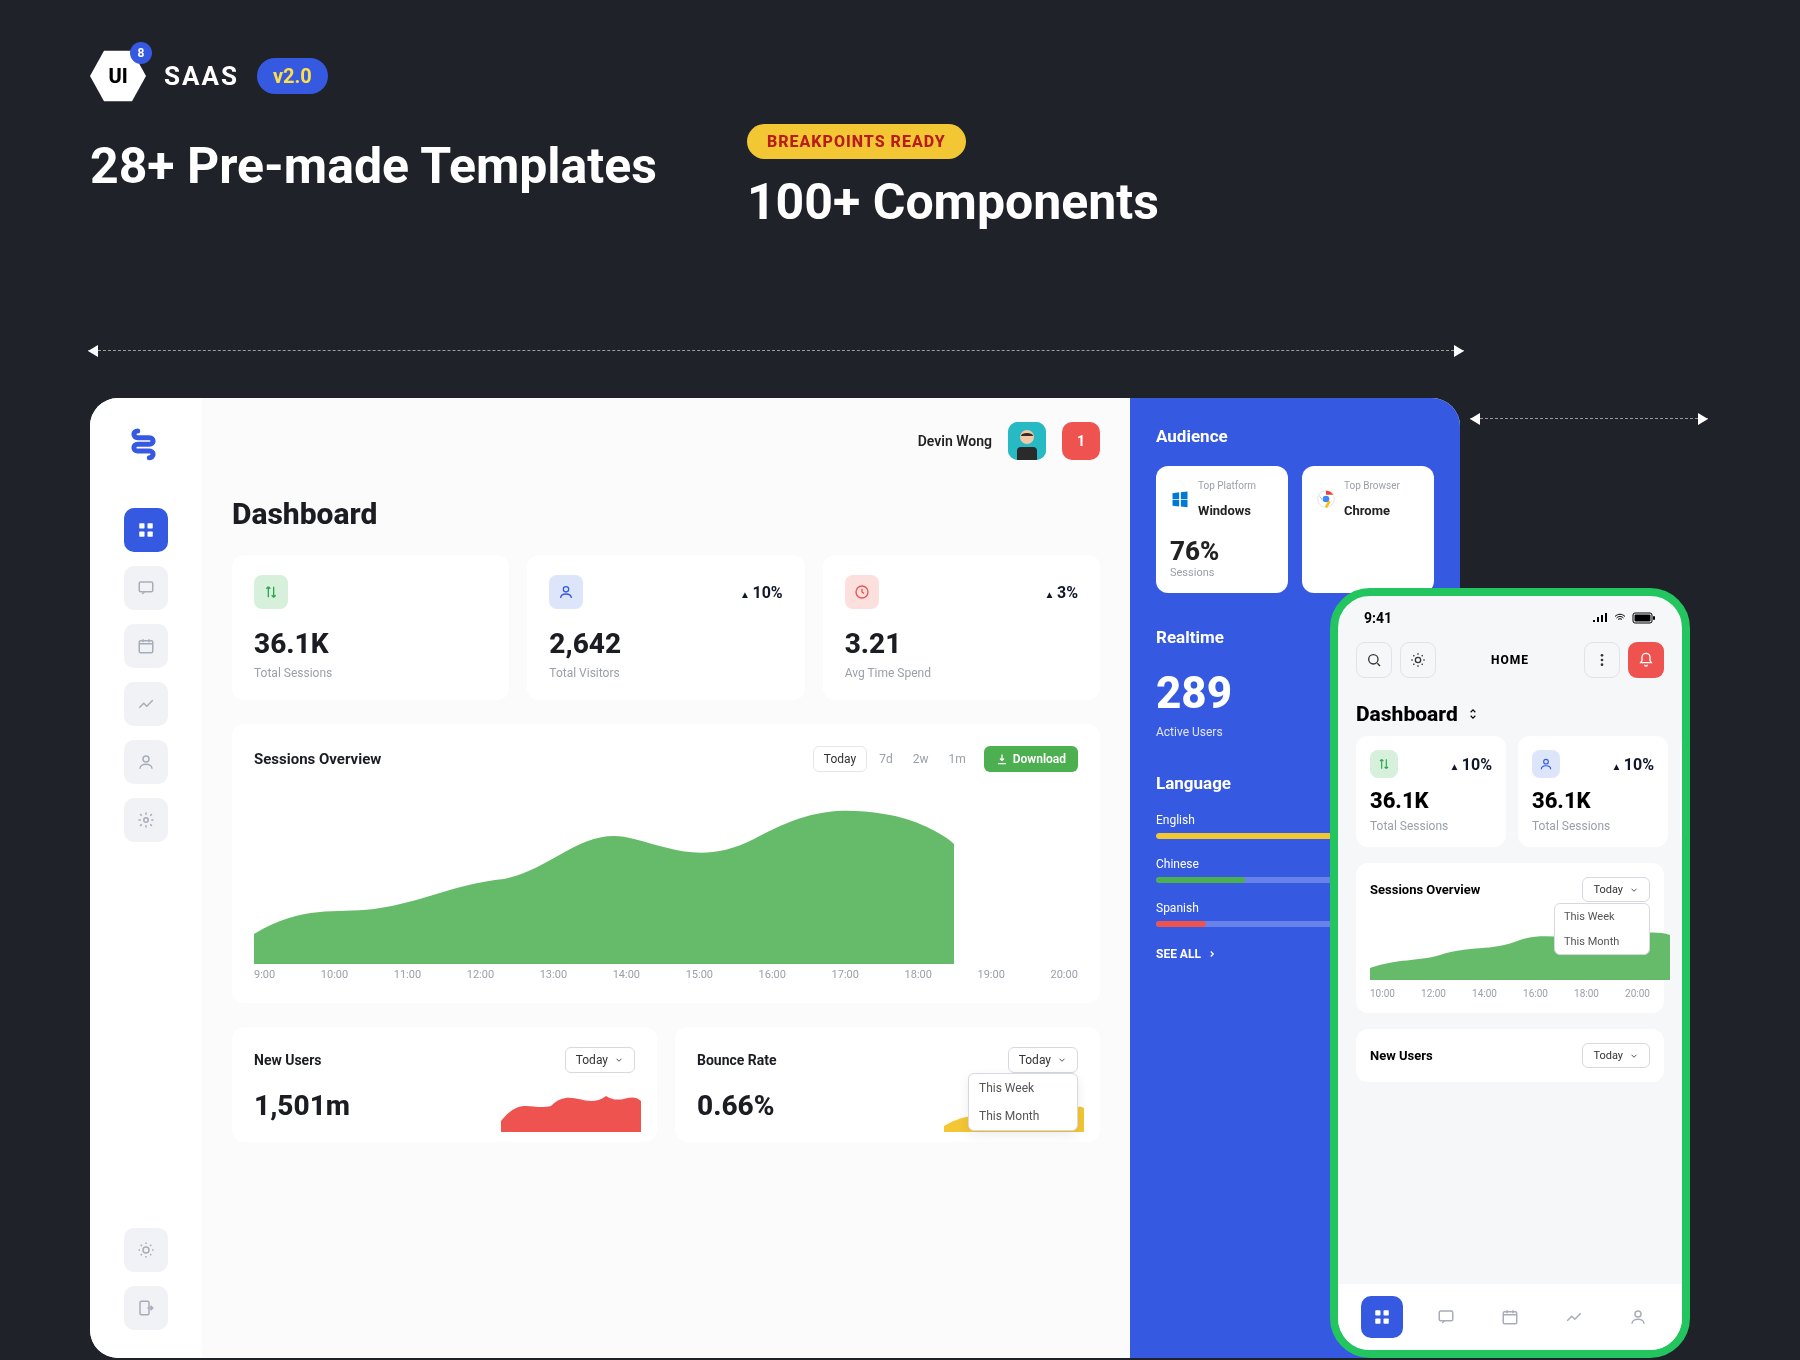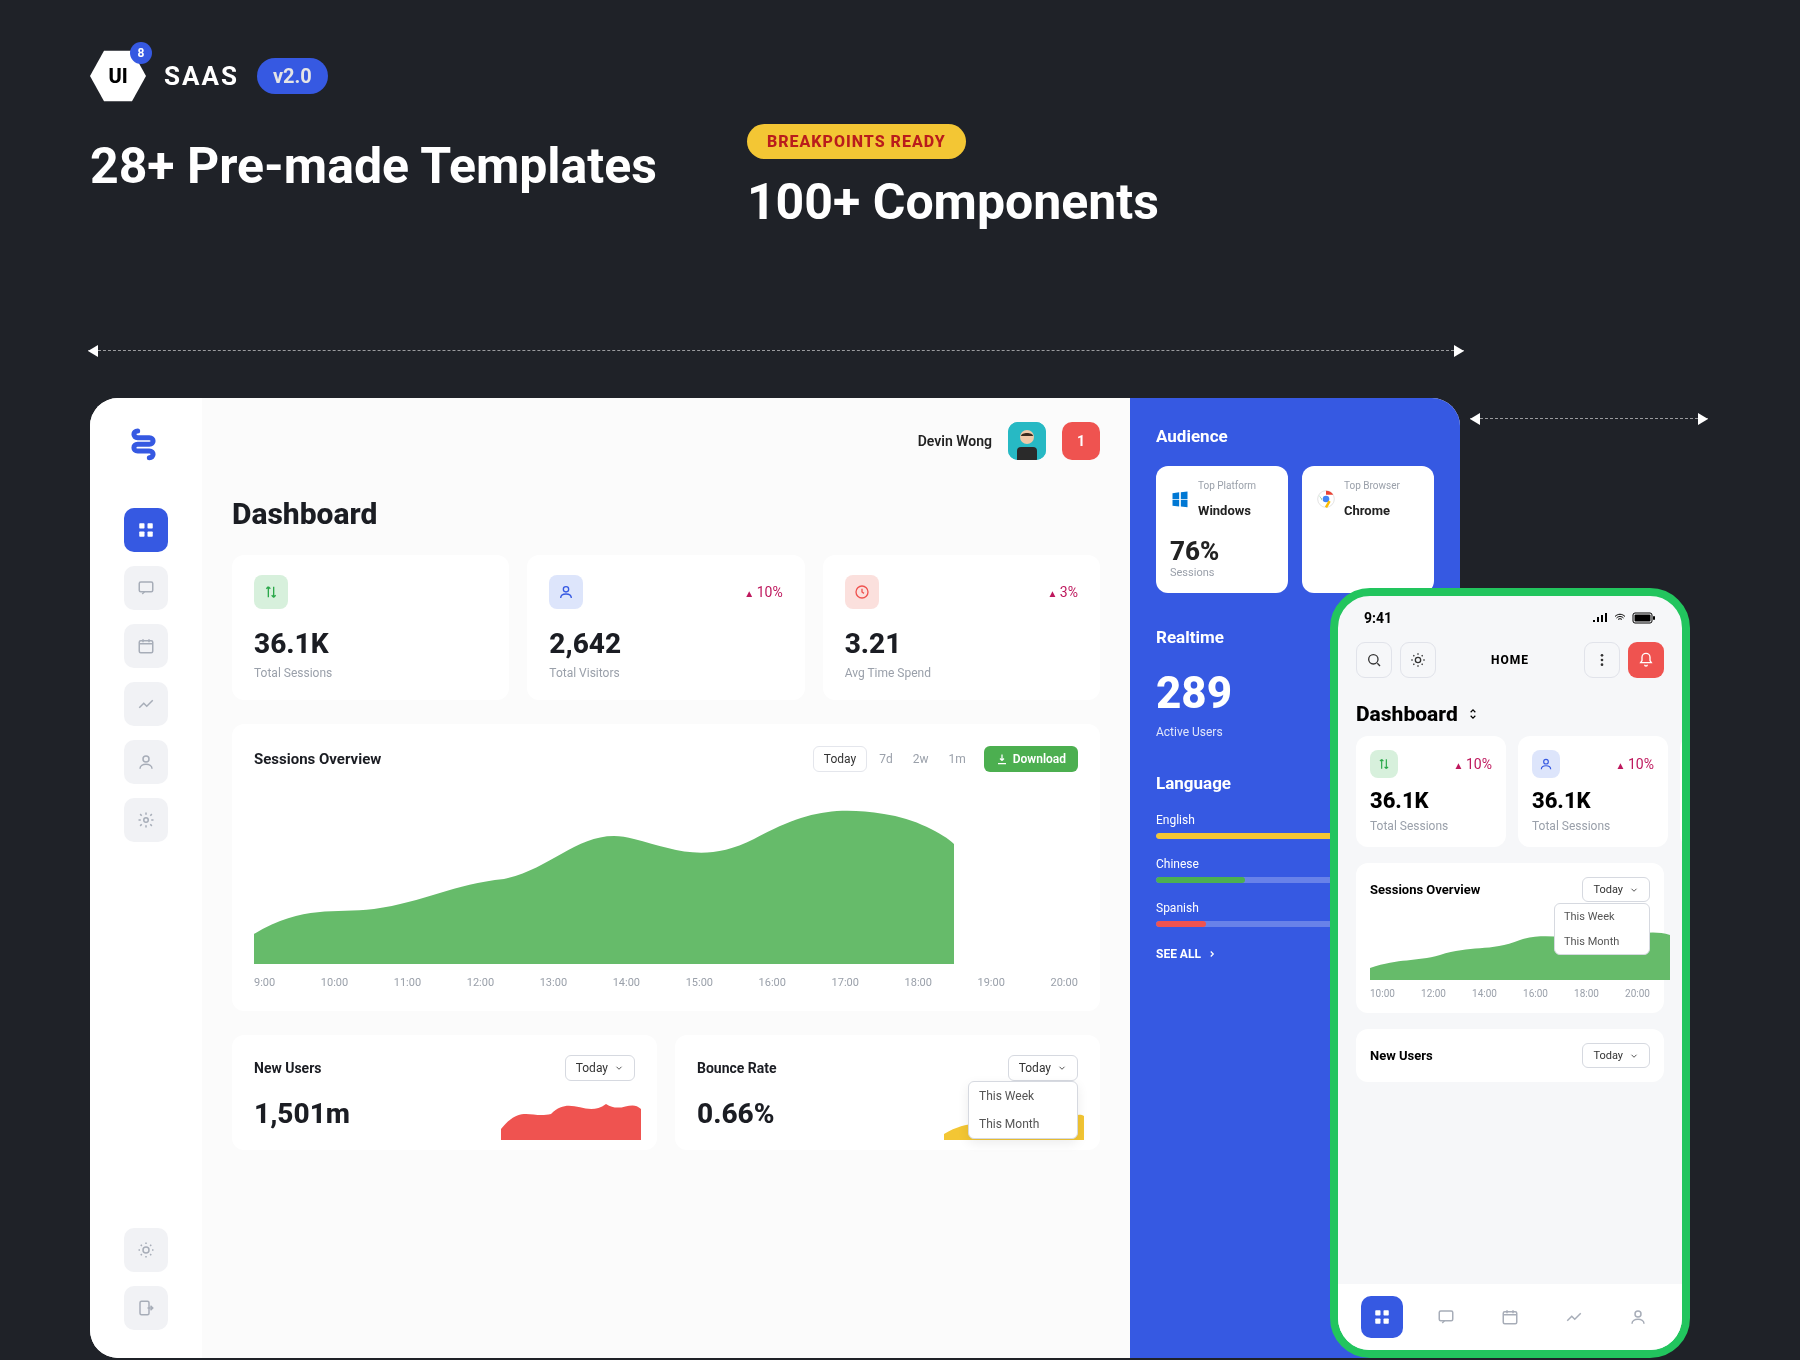--- a/index.html
+++ b/index.html
@@ -5,21 +5,21 @@
 * { margin: 0; padding: 0; box-sizing: border-box; font-family: -apple-system, BlinkMacSystemFont, "Segoe UI", Roboto, sans-serif; }
 body { background: #1f2228; width: 1800px; height: 1360px; overflow: hidden; position: relative; }
 
 
 .hdr { padding: 48px 90px 0; position: relative; }
 .hdr-top { display: flex; align-items: center; gap: 18px; }
 .ui-badge { position: relative; width: 56px; height: 56px; background: #fff; display: flex; align-items: center; justify-content: center; font-weight: 800; font-size: 20px; color: #000; clip-path: polygon(25% 5%, 75% 5%, 100% 50%, 75% 95%, 25% 95%, 0 50%); }
 .ui-badge-n { position: absolute; top: -6px; right: -6px; background: #3659e2; color: #fff; border-radius: 50%; width: 22px; height: 22px; display: flex; align-items: center; justify-content: center; font-size: 12px; font-weight: 700; }
 .ui-badge-wrap { position: relative; }
 .saas { color: #fff; font-weight: 700; font-size: 26px; letter-spacing: 2px; }
-.ver { background: #3659e2; color: #e5e5e5; border-radius: 18px; padding: 6px 16px; font-size: 20px; font-weight: 700; }
+.ver { background: #3659e2; color: #fde047; border-radius: 18px; padding: 6px 16px; font-size: 20px; font-weight: 700; }
 .pill { border-radius: 22px; padding: 8px 20px; font-size: 16px; font-weight: 800; letter-spacing: 1px; display: inline-block; }
 .pill-blue { background: #3659e2; color: #fff; }
 .pill-yellow { background: #f3c634; color: #b91c1c; }
 .headlines { display: flex; gap: 90px; margin-top: 20px; }
 .headlines .col h1 { color: #fff; font-size: 50px; font-weight: 700; line-height: 1.15; margin-top: 14px; }
 .headlines .col .pill-wrap { height: 36px; }
 
 
 .ruler-h { position: absolute; border-top: 1px dashed rgba(255,255,255,0.55); }
 .ruler-h .arrow { position: absolute; top: -6px; width: 0; height: 0; border-top: 6px solid transparent; border-bottom: 6px solid transparent; }
@@ -43,34 +43,34 @@
 .avatar svg { display: block; }
 .btn-red { width: 38px; height: 38px; border-radius: 10px; background: #ef5350; color: #fff; display: flex; align-items: center; justify-content: center; font-size: 14px; font-weight: 700; }
 .h2 { font-size: 30px; font-weight: 800; color: #1b1d23; margin: 36px 0 24px; }
 .stats-row { display: flex; gap: 18px; }
 .card { background: #fff; border-radius: 12px; padding: 20px 22px; flex: 1; }
 .card .top { display: flex; align-items: center; justify-content: space-between; }
 .ic { width: 34px; height: 34px; border-radius: 8px; display: flex; align-items: center; justify-content: center; }
 .ic.green { background: #d7f0dc; color: #2ba84a; }
 .ic.blue { background: #dde5fb; color: #3659e2; }
 .ic.red { background: #fbe0dd; color: #ef5350; }
-.delta { color: #be185d; font-size: 14px; font-weight: 400; }
+.delta { color: #0f172a; font-size: 16px; font-weight: 700; }
 .delta::before { content: "▲ "; font-size: 10px; }
 .bignum { font-size: 28px; font-weight: 800; color: #1b1d23; margin-top: 18px; }
 .sublabel { font-size: 12px; color: #9aa0aa; margin-top: 6px; }
 
 .sessions { background: #fff; border-radius: 12px; margin-top: 24px; padding: 22px; }
 .sess-top { display: flex; align-items: center; }
 .sess-title { font-size: 15px; font-weight: 700; color: #1b1d23; }
 .sess-spacer { flex: 1; }
 .range-tabs { display: flex; align-items: center; gap: 4px; font-size: 12px; color: #9aa0aa; }
 .range-tabs .seg { padding: 5px 10px; border: 1px solid #e4e6ec; border-radius: 6px; color: #333; }
 .dl-btn { background: #4caf50; color: #fff; border-radius: 6px; padding: 6px 12px; font-size: 12px; font-weight: 600; margin-left: 10px; display: flex; align-items: center; gap: 5px; }
 .area-chart { height: 180px; margin-top: 12px; }
-.xaxis { display: flex; justify-content: space-between; font-size: 11px; color: #9aa0aa; margin-top: 8px; }
+.xaxis { display: flex; justify-content: space-between; font-size: 11px; color: #9aa0aa; }
 
 .small-cards { display: flex; gap: 18px; margin-top: 24px; }
 .small-card { background: #fff; border-radius: 12px; padding: 20px 22px; flex: 1; position: relative; }
 .sc-top { display: flex; align-items: center; justify-content: space-between; }
 .sc-title { font-size: 14px; font-weight: 700; color: #1b1d23; }
 .sel { border: 1px solid #d6d9e0; border-radius: 6px; padding: 5px 10px; font-size: 12px; color: #333; display: flex; align-items: center; gap: 6px; }
 .sc-big { font-size: 28px; font-weight: 800; color: #1b1d23; margin-top: 16px; }
 .sc-mini { position: absolute; right: 16px; bottom: 10px; width: 140px; height: 56px; }
 .dropdown-open { position: absolute; top: 46px; right: 22px; background: #fff; border: 1px solid #d6d9e0; border-radius: 6px; width: 110px; font-size: 12px; box-shadow: 0 4px 12px rgba(0,0,0,0.08); z-index: 5; }
 .dropdown-open div { padding: 7px 10px; color: #555; }

